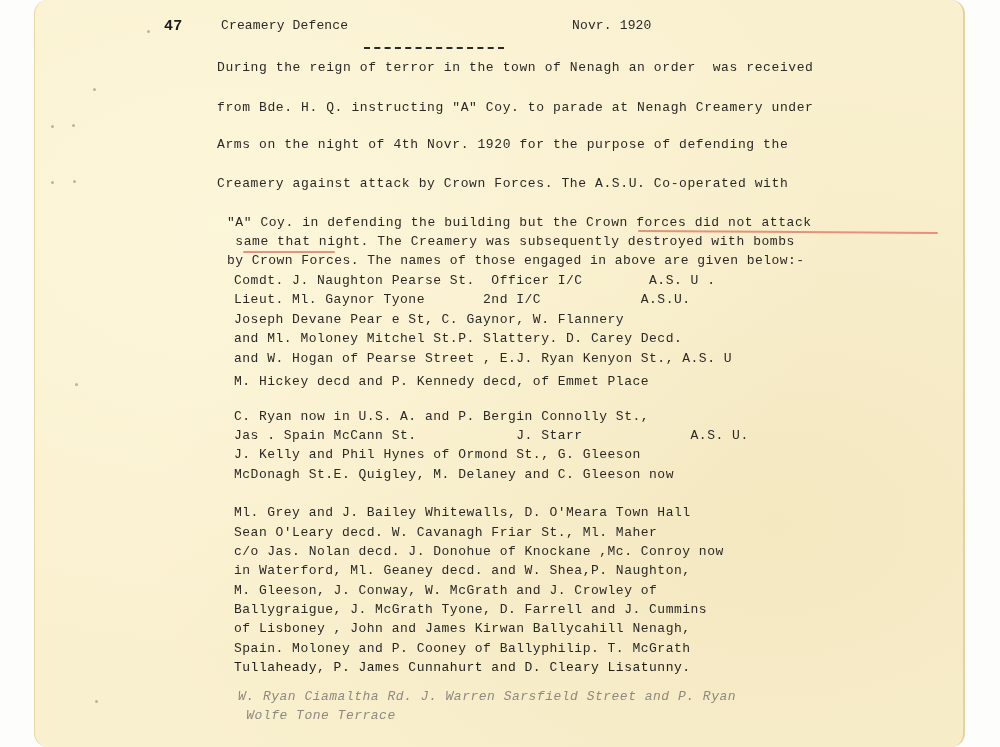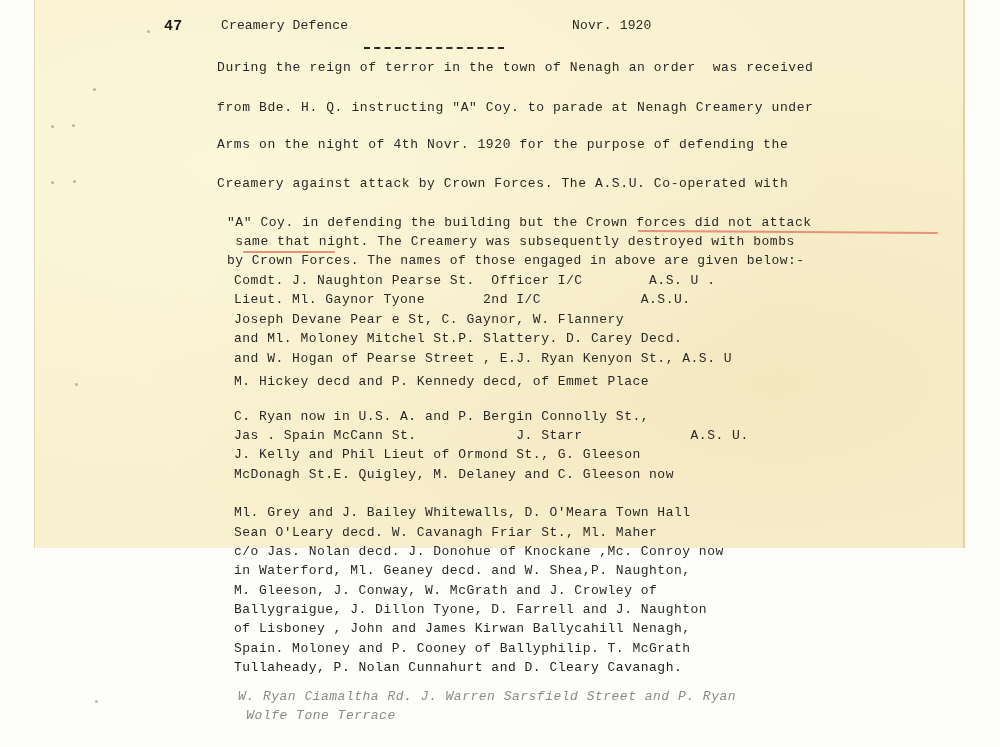--- a/index.html
+++ b/index.html
@@ -2,27 +2,28 @@
 <html><head>
 <meta charset="utf-8">
 <style>
   html, body { margin:0; padding:0; }
   body {
     width:1000px; height:747px; overflow:hidden; position:relative;
     background:#fdfdfb;
     font-family:"Liberation Mono","DejaVu Sans Mono",monospace;
   }
   .page {
-    position:absolute; left:34px; top:0; width:928px; height:548px;
+    position:absolute; left:34px; top:0; width:928px; height:747px;
     background:#f9f0cf;
     background-image:
       radial-gradient(ellipse at 20% 30%, rgba(255,250,225,0.6), rgba(0,0,0,0) 60%),
       radial-gradient(ellipse at 80% 70%, rgba(238,222,175,0.45), rgba(0,0,0,0) 60%);
     border-left:1px solid #e6d7a8;
     border-right:2px solid #e4d29f;
+    border-radius:14px;
   }
   .speck { position:absolute; width:3px; height:3px; border-radius:50%; background:#8a7f66; opacity:.55; }
   .txt {
     position:absolute; white-space:pre; color:#2a2926;
     font-size:13px; letter-spacing:0.15px; line-height:1;
   }
   .bold { font-weight:bold; color:#1d1c1a; }
   .faint { color:#8d8a80;font-style:italic; }
   .rule {
     position:absolute; left:363px; top:47px; width:140px; height:0;
@@ -64,27 +65,27 @@
   <div class="redline" style="left:208px;top:251px;width:92px"></div>
 
   <div class="txt" style="left:199px;top:274px;letter-spacing:0.5px">Comdt. J. Naughton Pearse St.  Officer I/C        A.S. U .</div>
   <div class="txt" style="left:199px;top:293px;letter-spacing:0.5px">Lieut. Ml. Gaynor Tyone       2nd I/C            A.S.U.</div>
   <div class="txt" style="left:199px;top:313px;letter-spacing:0.5px">Joseph Devane Pear e St, C. Gaynor, W. Flannery</div>
   <div class="txt" style="left:199px;top:332px;letter-spacing:0.5px">and Ml. Moloney Mitchel St.P. Slattery. D. Carey Decd.</div>
   <div class="txt" style="left:199px;top:352px;letter-spacing:0.5px">and W. Hogan of Pearse Street , E.J. Ryan Kenyon St., A.S. U</div>
   <div class="txt" style="left:199px;top:375px;letter-spacing:0.5px">M. Hickey decd and P. Kennedy decd, of Emmet Place</div>
   <div class="txt" style="left:199px;top:410px;letter-spacing:0.5px">C. Ryan now in U.S. A. and P. Bergin Connolly St.,</div>
   <div class="txt" style="left:199px;top:429px;letter-spacing:0.5px">Jas . Spain McCann St.            J. Starr             A.S. U.</div>
-  <div class="txt" style="left:199px;top:448px;letter-spacing:0.5px">J. Kelly and Phil Lieut of Ormond St., G. Gleeson</div>
+  <div class="txt" style="left:199px;top:448px;letter-spacing:0.5px">J. Kelly and Phil Hynes of Ormond St., G. Gleeson</div>
   <div class="txt" style="left:199px;top:468px;letter-spacing:0.5px">McDonagh St.E. Quigley, M. Delaney and C. Gleeson now</div>
   <div class="txt" style="left:199px;top:506px;letter-spacing:0.5px">Ml. Grey and J. Bailey Whitewalls, D. O'Meara Town Hall</div>
   <div class="txt" style="left:199px;top:526px;letter-spacing:0.5px">Sean O'Leary decd. W. Cavanagh Friar St., Ml. Maher</div>
   <div class="txt" style="left:199px;top:545px;letter-spacing:0.5px">c/o Jas. Nolan decd. J. Donohue of Knockane ,Mc. Conroy now</div>
   <div class="txt" style="left:199px;top:564px;letter-spacing:0.5px">in Waterford, Ml. Geaney decd. and W. Shea,P. Naughton,</div>
   <div class="txt" style="left:199px;top:584px;letter-spacing:0.5px">M. Gleeson, J. Conway, W. McGrath and J. Crowley of</div>
-  <div class="txt" style="left:199px;top:603px;letter-spacing:0.5px">Ballygraigue, J. Dillon Tyone, D. Farrell and J. Naughton</div>
+  <div class="txt" style="left:199px;top:603px;letter-spacing:0.5px">Ballygraigue, J. McGrath Tyone, D. Farrell and J. Cummins</div>
   <div class="txt" style="left:199px;top:622px;letter-spacing:0.5px">of Lisboney , John and James Kirwan Ballycahill Nenagh,</div>
   <div class="txt" style="left:199px;top:642px;letter-spacing:0.5px">Spain. Moloney and P. Cooney of Ballyphilip. T. McGrath</div>
-  <div class="txt bold" style="left:199px;top:661px;letter-spacing:0.5px;font-weight:normal">Tullaheady, P. Nolan Cunnahurt and D. Cleary Cavanagh.</div>
+  <div class="txt bold" style="left:199px;top:661px;letter-spacing:0.5px;font-weight:normal">Tullaheady, P. James Cunnahurt and D. Cleary Lisatunny.</div>
 
   <div class="txt faint" style="left:203px;top:690px;letter-spacing:0.5px">W. Ryan Ciamaltha Rd. J. Warren Sarsfield Street and P. Ryan</div>
   <div class="txt faint" style="left:203px;top:709px;letter-spacing:0.5px"> Wolfe Tone Terrace</div>
 </div>
 
 </body></html>

